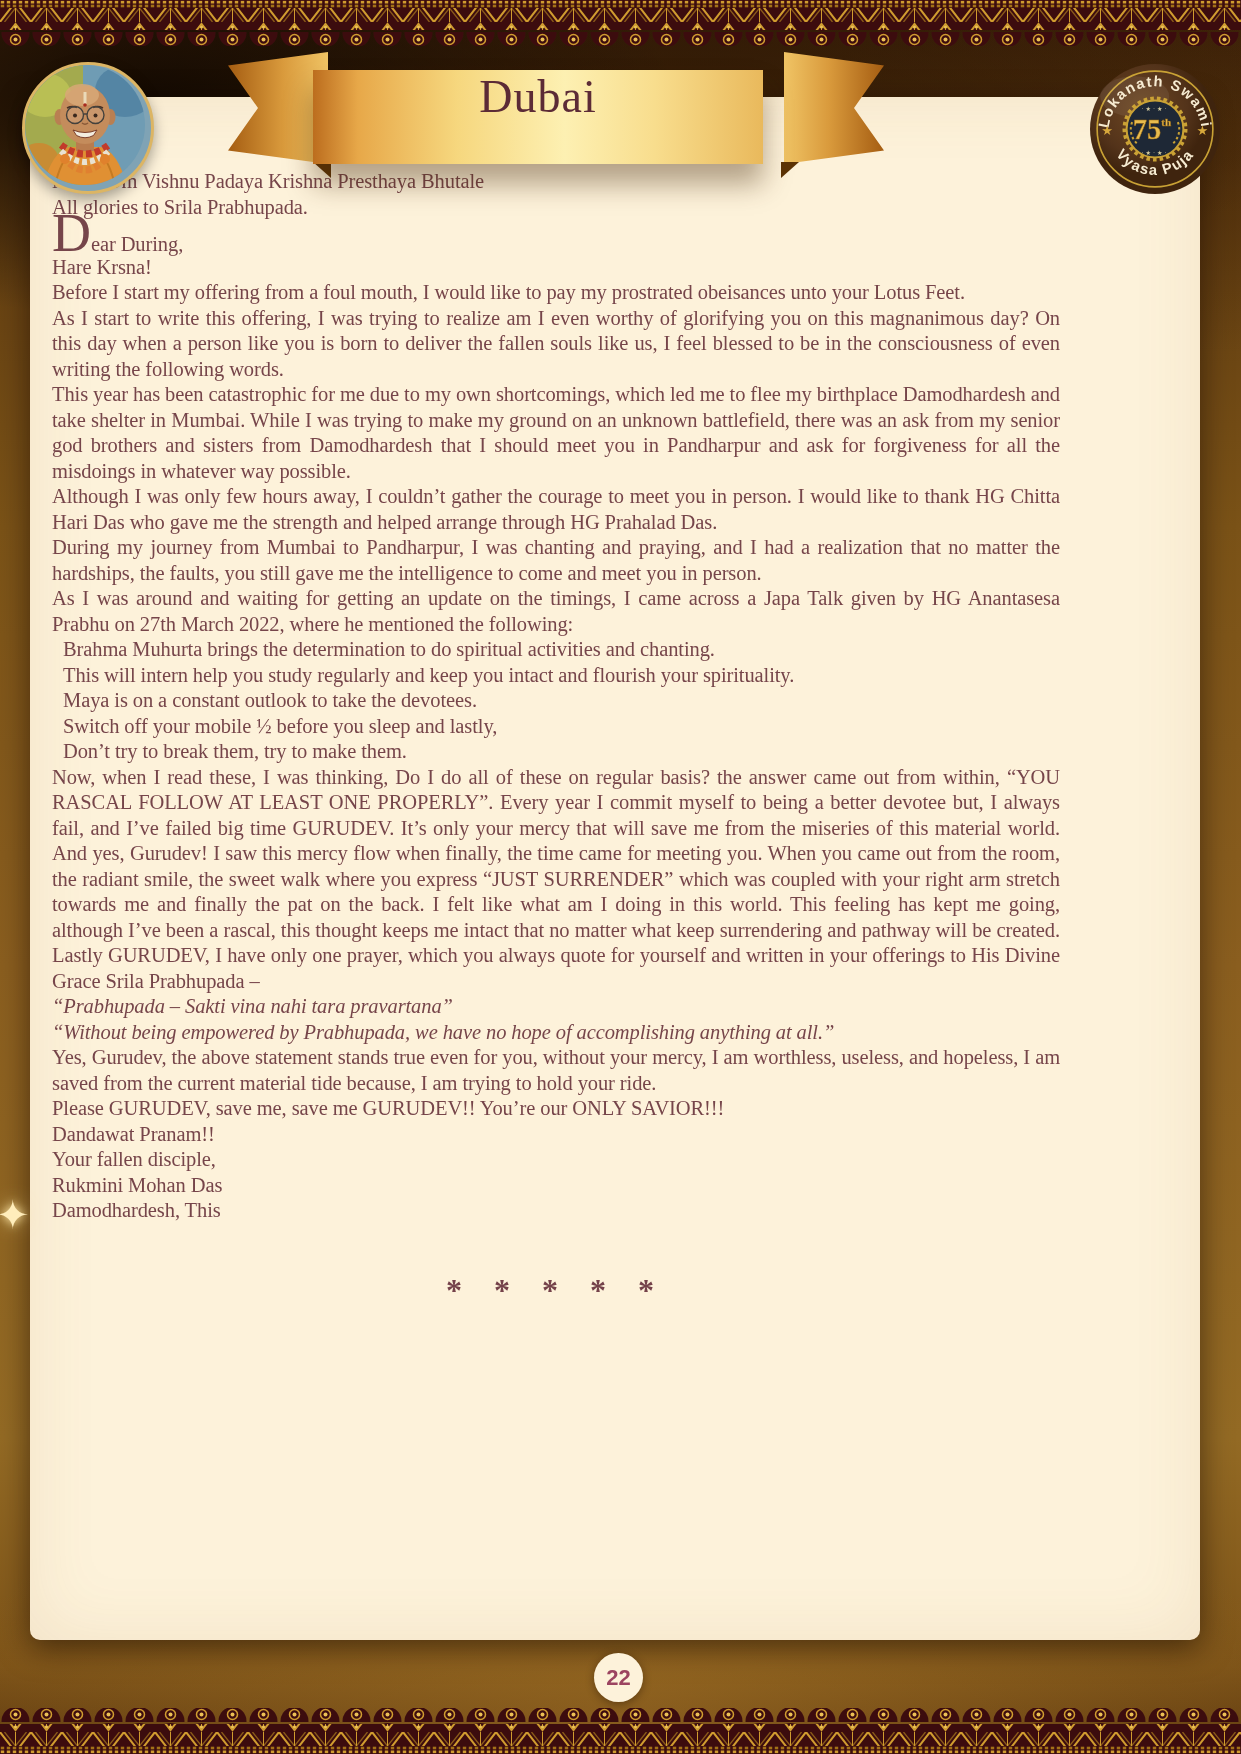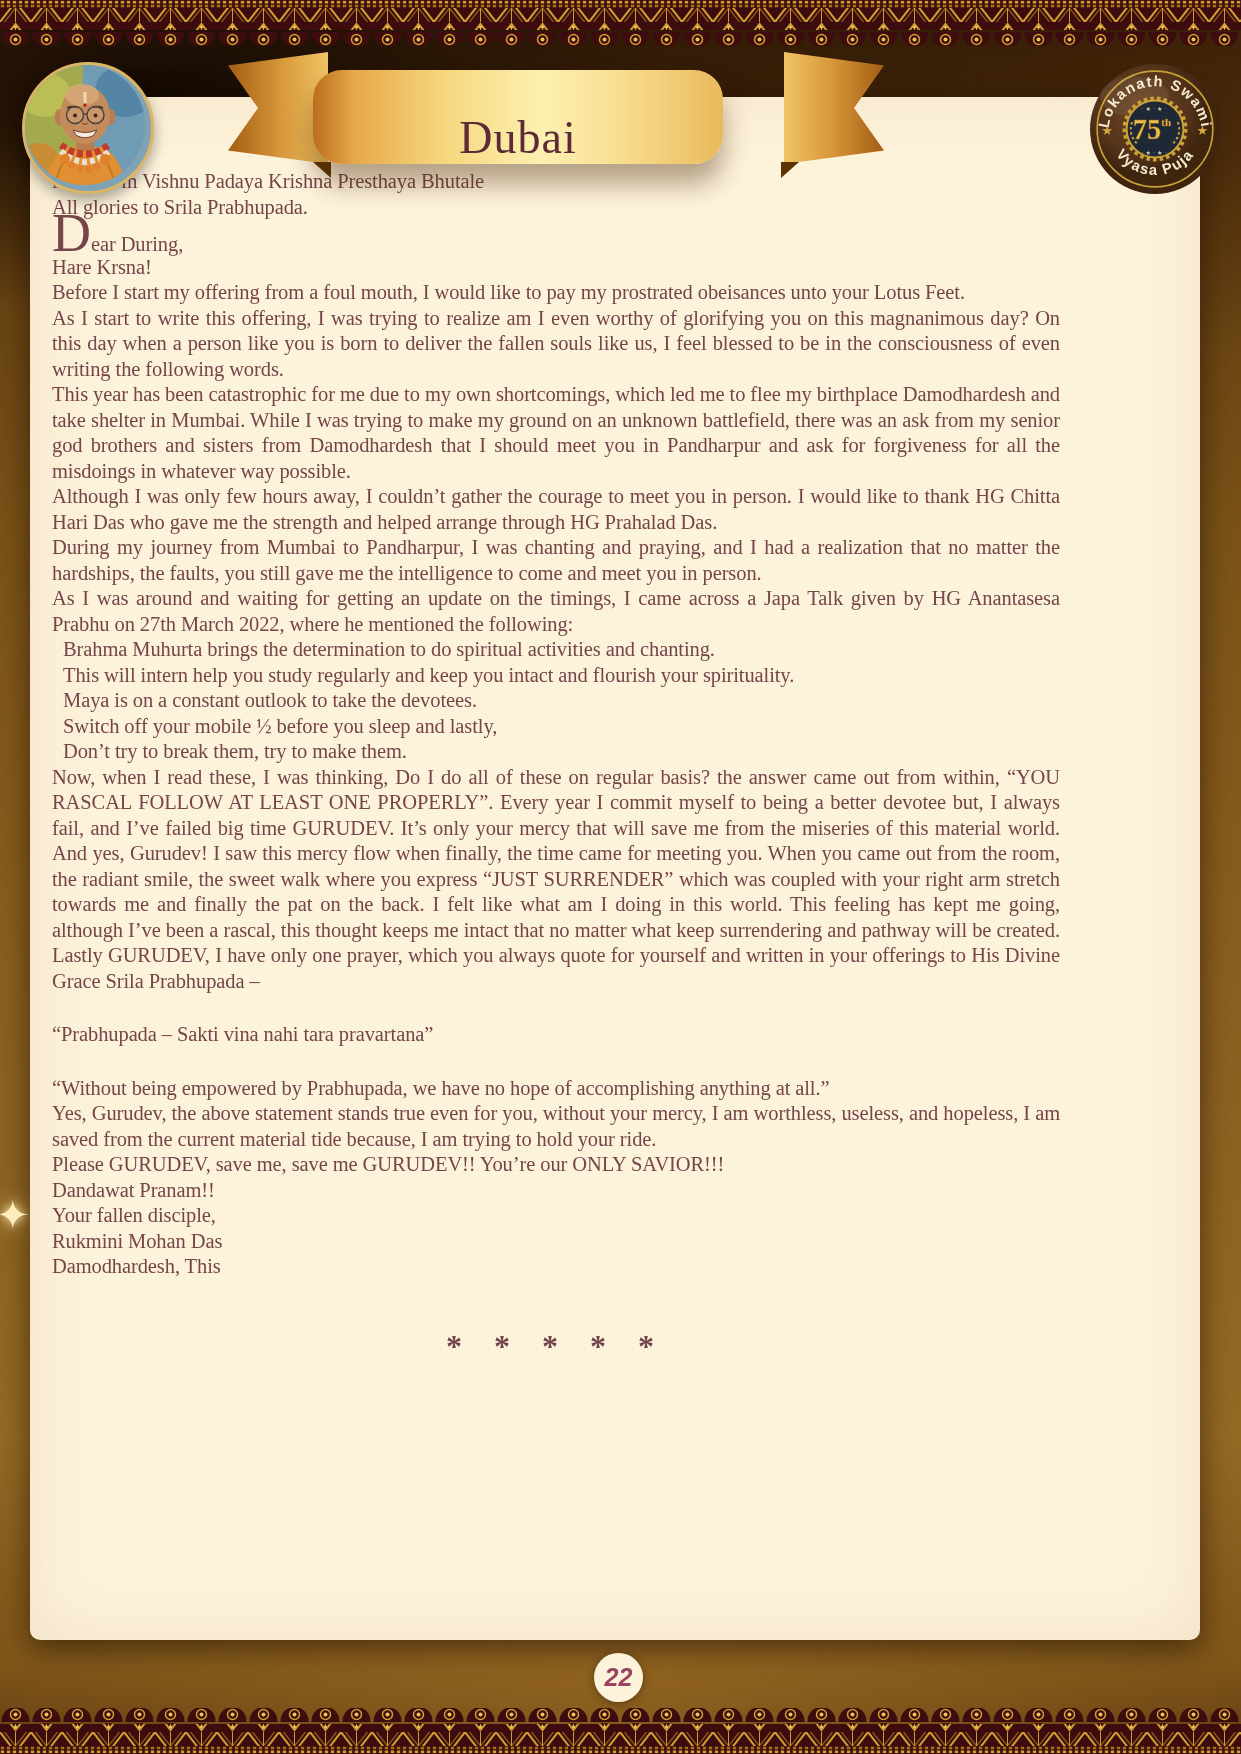--- a/index.html
+++ b/index.html
@@ -24,43 +24,43 @@
   
   .ribbon{position:absolute;left:228px;top:42px;width:656px;height:140px;z-index:4;}
   .ribbon .tail{position:absolute;top:10px;width:100px;height:112px;
     background:linear-gradient(90deg,#a55d12 0%,#d99a3c 55%,#f0c465 100%);}
   .ribbon .tail.left{left:0;clip-path:polygon(100% 0,100% 100%,0 88%,30% 50%,0 12%);}
   .ribbon .tail.right{left:556px;clip-path:polygon(0 0,0 100%,100% 88%,70% 50%,100% 12%);
     background:linear-gradient(270deg,#a55d12 0%,#d99a3c 55%,#f0c465 100%);}
   .ribbon .fold{position:absolute;width:18px;height:16px;background:#5c3305;}
   .ribbon .fold.fl{left:85px;top:120px;clip-path:polygon(0 0,100% 0,100% 100%);}
   .ribbon .fold.fr{left:553px;top:120px;clip-path:polygon(0 0,100% 0,0 100%);}
-  .ribbon .band{position:absolute;left:85px;top:28px;width:410px;height:94px;
+  .ribbon .band{position:absolute;left:85px;top:28px;width:450px;height:94px;
     background:linear-gradient(90deg,#bc6d1e 0%,#e7a849 10%,#f6d77e 32%,#fdf0b2 56%,#f8dd8d 76%,#e9b95c 100%);
     box-shadow:0 20px 26px rgba(70,40,10,.40);
-    display:flex;align-items:flex-end;justify-content:center;border-radius:29px;}
+    display:flex;align-items:flex-start;justify-content:center;}
   .ribbon .band .title{font-size:46px;color:#5c2b36;letter-spacing:1px;}
   
   .badge{position:absolute;left:1088px;top:62px;width:134px;height:134px;z-index:4;}
   
   .content{position:absolute;left:22px;top:72px;width:1008px;color:#76454a;
     font-size:20.5px;line-height:25.5px;letter-spacing:-0.1px;}
   .content p{margin:0;text-align:justify;}
   .content p.ind{padding-left:11px;font-family:Liberation Serif, serif;}
-  .content p.gap{margin-top:28px;}
+  .content p.gap{font-style:italic;}
   .inv p{text-align:left;}
   .salutation{margin-top:40px;line-height:1 !important;text-align:left !important;}
   .dropcap{font-size:54px;line-height:26px;}
   .separator{margin-top:54px !important;text-align:center !important;
     font-size:32px;font-weight:bold;letter-spacing:12px;color:#74424a;}
   
   .pagenum{position:absolute;left:594px;top:1653px;width:49px;height:49px;border-radius:50%;
     background:#fdf2da;z-index:5;display:flex;align-items:center;justify-content:center;
-    font-family:"Liberation Sans", sans-serif;font-weight:bold;font-size:25px;color:#9c4460;
-    box-shadow:0 2px 8px rgba(30,12,0,.4);font-style:italic;}
+    font-family:"Liberation Sans", sans-serif;font-weight:bold;font-size:22px;color:#9c4460;
+    box-shadow:0 2px 8px rgba(30,12,0,.4);}
   .sparkle{position:absolute;left:-4px;top:1192px;z-index:3;font-size:40px;color:#ffedbb;
     text-shadow:0 0 10px #ffe9a8,0 0 22px rgba(255,230,160,.8);}
 </style>
 </head>
 <body>
 
 <div class="page">
 
   <svg width="0" height="0" style="position:absolute" aria-hidden="true">
     <defs>

